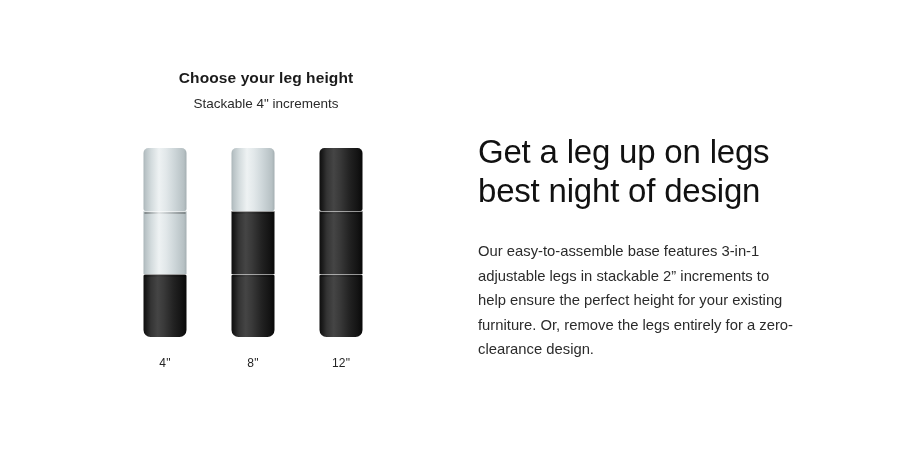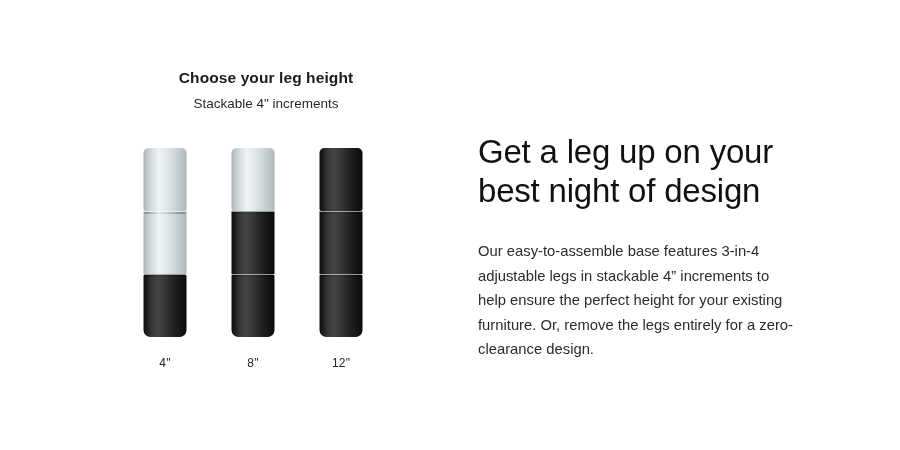--- a/index.html
+++ b/index.html
@@ -220,19 +220,19 @@
         <div class="leg-seg dark"></div>
         <div class="leg-seg dark"></div>
       </div>
       <div class="leg-caption">12"</div>
     </div>
 
   </div>
 
   <div class="right-col">
     <h1 class="promo-headline">
-      <span class="hl-line">Get a leg up on your</span>
+      <span class="hl-line">Get a leg up on legs</span>
       <span class="hl-line">best night of design</span>
     </h1>
-    <p class="promo-body">Our easy-to-assemble base features 3-in-4 adjustable legs in stackable 4” increments to help ensure the perfect height for your existing furniture. Or, remove the legs entirely for a zero-clearance design.</p>
+    <p class="promo-body">Our easy-to-assemble base features 3-in-1 adjustable legs in stackable 2” increments to help ensure the perfect height for your existing furniture. Or, remove the legs entirely for a zero-clearance design.</p>
   </div>
 
 </div>
 
 </body></html>

